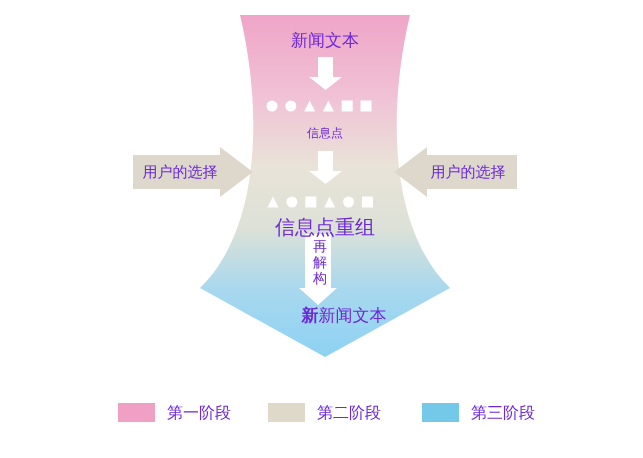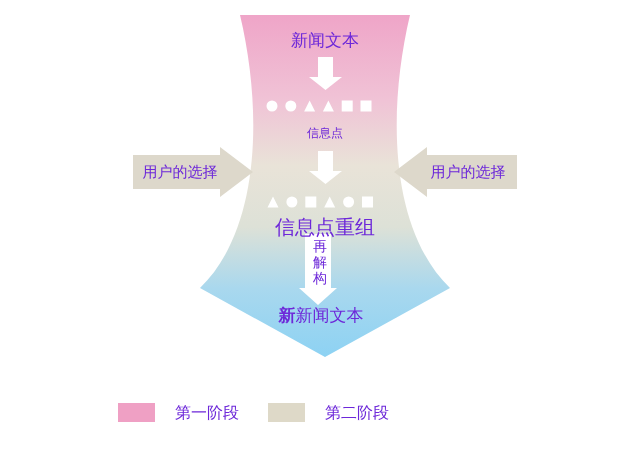--- a/index.html
+++ b/index.html
@@ -12,25 +12,25 @@
   .lbl{position:absolute;text-align:center;white-space:nowrap;}
   .lbl-title{left:245px;top:32px;width:160px;font-size:17px;line-height:18px;}
   .lbl-info{left:245px;top:124px;width:160px;font-size:12px;line-height:18px;}
   .lbl-left-arrow{left:120px;top:164px;width:120px;font-size:15px;line-height:17px;}
   .lbl-right-arrow{left:408px;top:164px;width:120px;font-size:15px;line-height:17px;}
   .lbl-regroup{left:245px;top:218px;width:160px;font-size:20px;line-height:18px;}
   .lbl-rede{
     left:309px;top:239px;width:18px;font-size:14px;line-height:16px;
     white-space:normal;word-break:break-all;text-align:right;
   }
-  .lbl-newtext{left:241px;top:307px;width:160px;font-size:17px;line-height:18px;}
+  .lbl-newtext{left:264px;top:307px;width:160px;font-size:17px;line-height:18px;}
   .lbl-newtext .bold{font-weight:bold;}
   .legend-item{position:absolute;top:403px;display:flex;align-items:center;height:19px;}
   .legend-item .swatch{width:37px;height:19px;display:inline-block;}
-  .legend-item .legend-label{margin-left:20px;font-size:16px;line-height:19px;white-space:nowrap;}
+  .legend-item .legend-label{margin-left:12px;font-size:16px;line-height:19px;white-space:nowrap;}
   .legend-1{left:118px;}
   .legend-2{left:268px;text-align:right;}
   .legend-3{left:422px;}
 </style>
 </head>
 <body>
 
 <div class="stage">
 
   <svg width="643" height="458" viewBox="0 0 643 458">
@@ -81,14 +81,18 @@
   <div class="lbl lbl-newtext"><span class="bold">新</span><span>新闻文本</span></div>
 
   <div class="legend-item legend-1">
     <span class="swatch" style="background-color: rgb(239, 160, 196);"></span>
     <span class="legend-label">第一阶段</span>
   </div>
   <div class="legend-item legend-2">
     <span class="swatch" style="background-color: rgb(222, 217, 200);"></span>
     <span class="legend-label">第二阶段</span>
   </div>
+  <div class="legend-item legend-3">
+    <span class="swatch" style="background-color: rgb(116, 201, 233);"></span>
+    <span class="legend-label">第三阶段</span>
+  </div>
 
 </div>
 
 </body></html>

